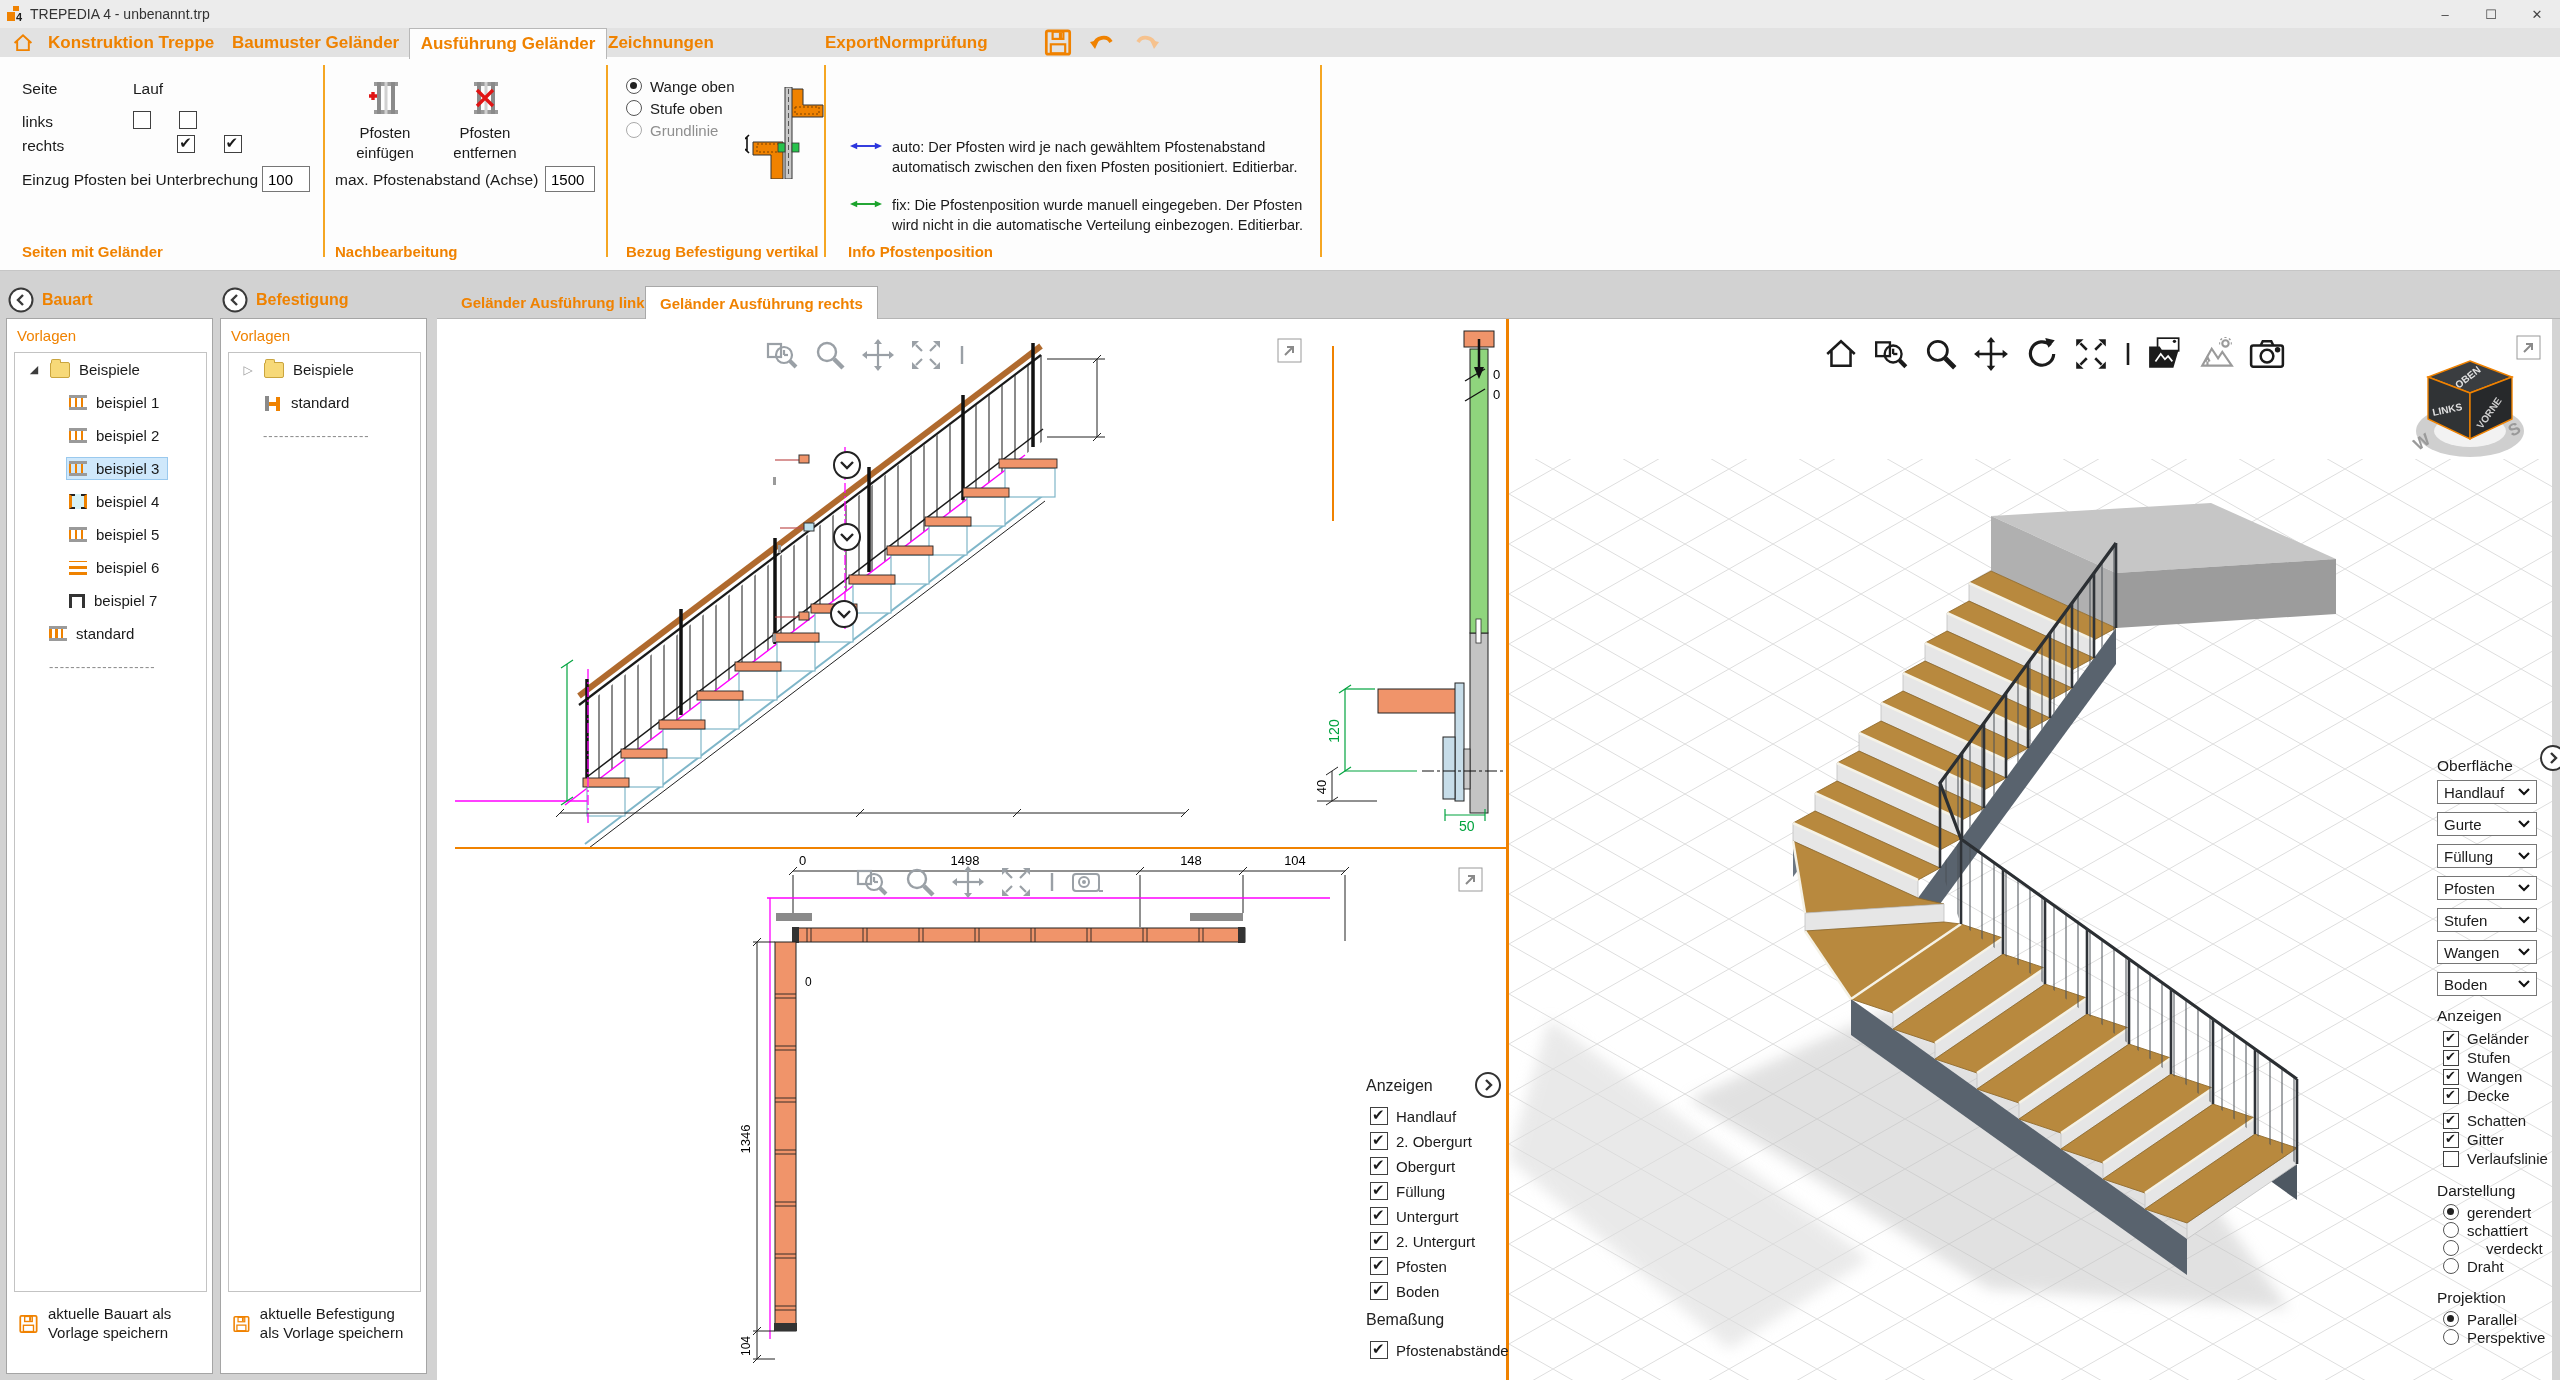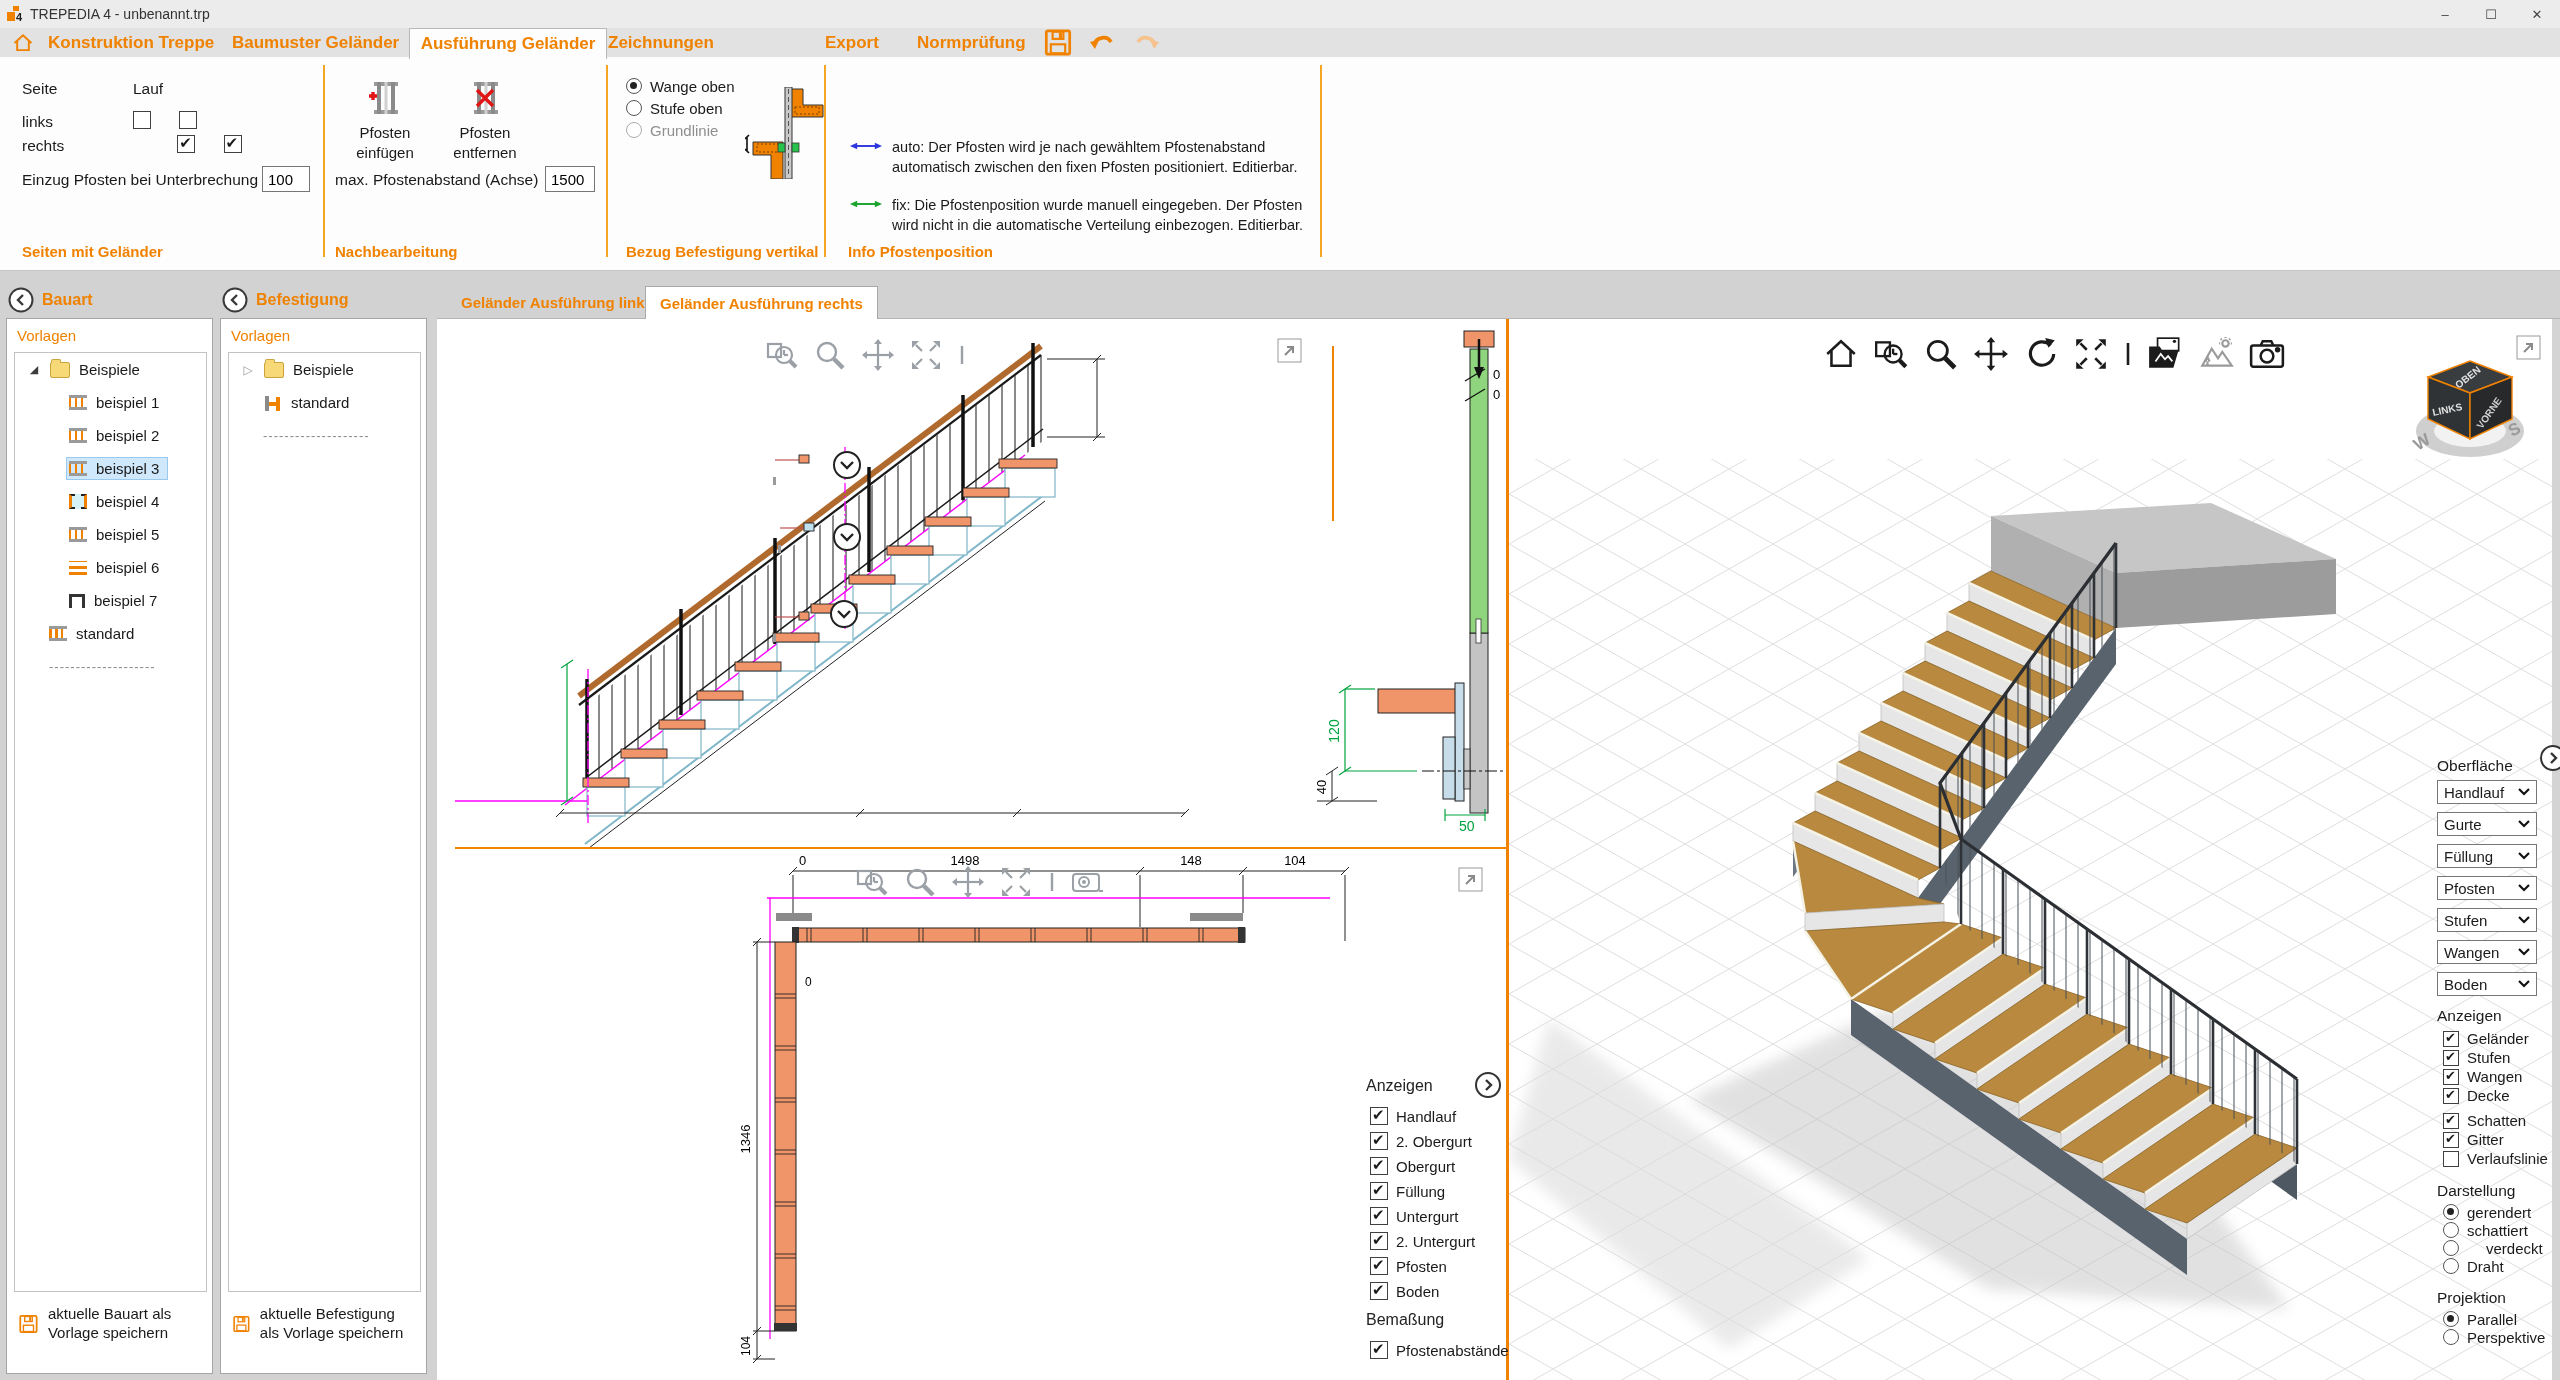--- a/index.html
+++ b/index.html
@@ -95,21 +95,21 @@
       <svg width="22" height="22" viewBox="0 0 34 34" stroke="#f08200" fill="none" stroke-width="3">
           <path d="M4 17 L17 5 L30 17 M8 14 V28 H26 V14"></path>
         </svg>
     </span>
     <span class="rtab" style="left:38px;">Konstruktion Treppe</span>
     <span class="rtab" style="left:222px;">Baumuster Geländer</span>
     <span class="rtab active" style="left:409px;width:176px;justify-content:center;">Ausführung Geländer</span>
     <span class="rtab" style="left:598px;">Zeichnungen</span>
     <span class="rtab" style="left:717px;margin-top:36px;">Stückliste</span>
     <span class="rtab" style="left:815px;">Export</span>
-    <span class="rtab" style="left:907px;">Normprüfung</span>
+    <span class="rtab" style="left:869px;">Normprüfung</span>
     <span class="abs" style="left:1044px;top:1px;">
       <svg width="28" height="27" viewBox="0 0 30 30">
           <rect x="2" y="2" width="26" height="26" rx="2" stroke="#f08200" stroke-width="3" fill="none"></rect>
           <rect x="9" y="3" width="12" height="8" stroke="#f08200" stroke-width="2.4" fill="none"></rect>
           <rect x="16" y="4" width="3.4" height="6" fill="#f08200"></rect>
           <rect x="7" y="17" width="16" height="10" stroke="#f08200" stroke-width="2.4" fill="none"></rect>
         </svg>
     </span>
     <span class="abs" style="left:1089px;top:3px;">
       <svg width="26" height="24" viewBox="0 0 26 24">

